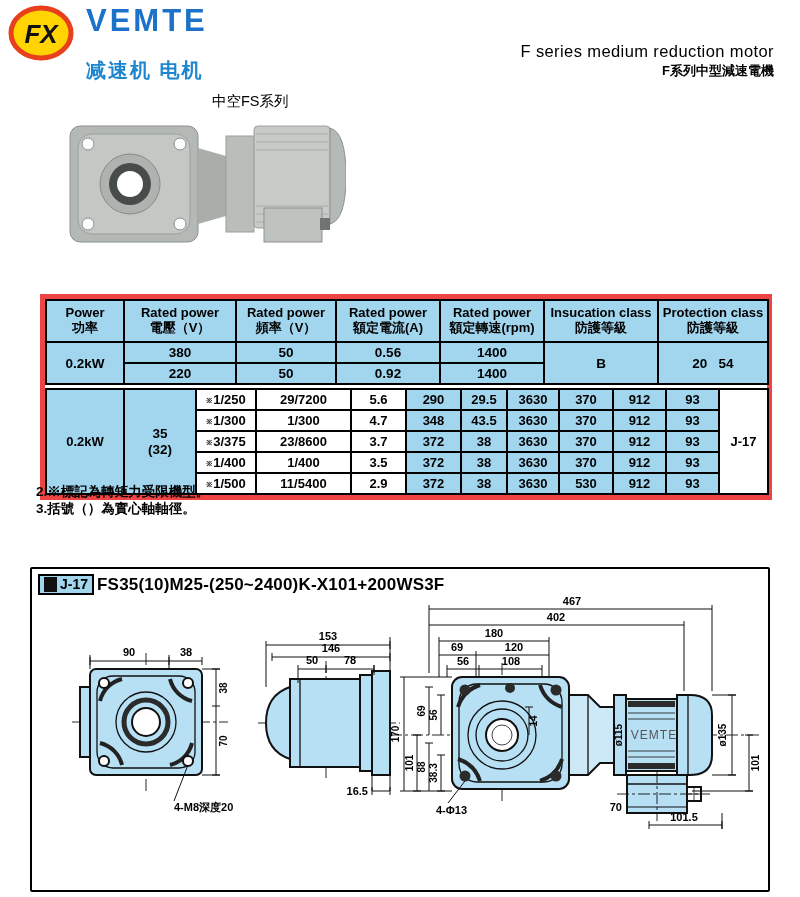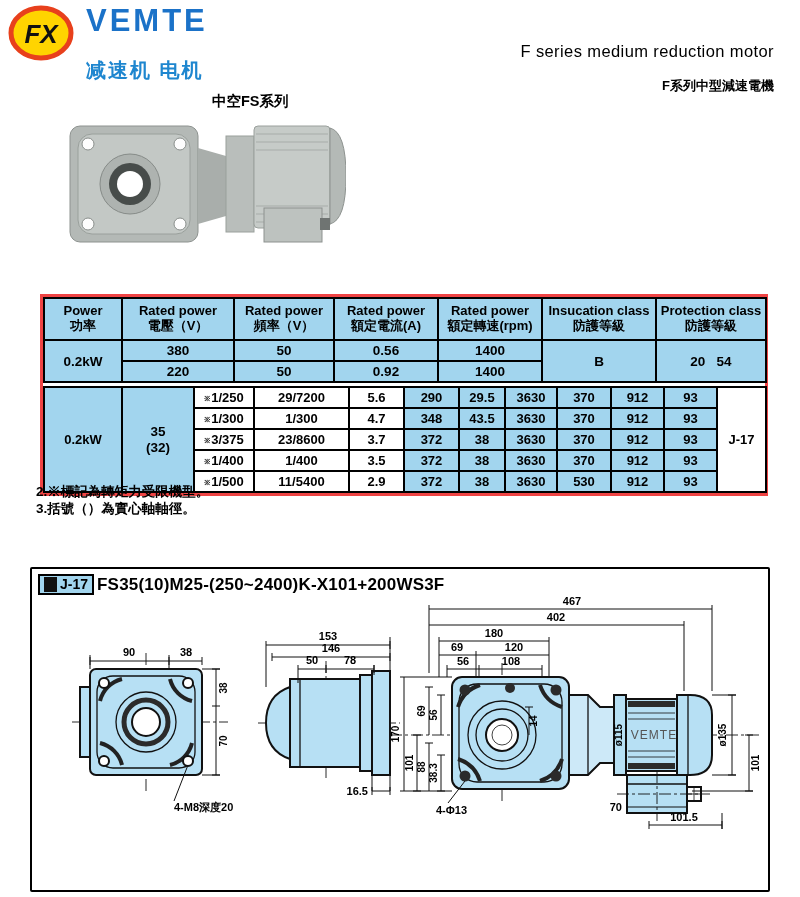--- a/index.html
+++ b/index.html
@@ -5,25 +5,25 @@
   html,body{margin:0;padding:0}
   body{width:800px;height:897px;background:#fff;font-family:"Liberation Sans",sans-serif;position:relative;color:#000}
 
   
   .logo{position:absolute;left:8px;top:5px;display:flex;align-items:flex-start}
   .brand{margin-left:12px}
   .brand-name{font-size:31px;font-weight:bold;color:#1b72c8;letter-spacing:3px;line-height:1}
   .brand-sub{font-size:20px;font-weight:bold;color:#1e86cf;letter-spacing:2px;margin-top:21px}
   .htitle{position:absolute;right:26px;top:42px;text-align:right}
   .htitle .en{font-size:16.5px;letter-spacing:.4px}
-  .htitle .zh{font-size:13px;font-weight:bold;margin-top:16px}
-  .series-label{position:absolute;left:212px;top:92px;font-size:14.5px;font-weight:bold}
-
-  
-  .tablewrap{position:absolute;left:40px;top:294px;width:722px;border:3px solid #ef4444;background:#4d7c0f}
+  .htitle .zh{font-size:13px;font-weight:bold;margin-top:1px}
+  .series-label{position:absolute;left:212px;top:92px;font-size:14.5px;font-weight:normal}
+
+  
+  .tablewrap{position:absolute;left:40px;top:294px;width:722px;border:5px solid #ef4444;background:#4d7c0f}
   table{border-collapse:collapse;width:100%;table-layout:fixed}
   td,th{border:2px solid #000;background:#a2d5ee;font-weight:bold;text-align:center;padding:0;overflow:hidden}
   .upper th{height:40px;font-size:13px;line-height:1.15}
   .upper th .zh{font-size:13px}
   .upper td{height:19px;font-size:13.5px}
   .lower td{height:19px;font-size:13px}
   .wc{background:#fff}
   .pre{white-space:pre}
   .gap{height:3px;background:#fff}
   .mk{font-size:7px;vertical-align:1px;margin-right:1px}

